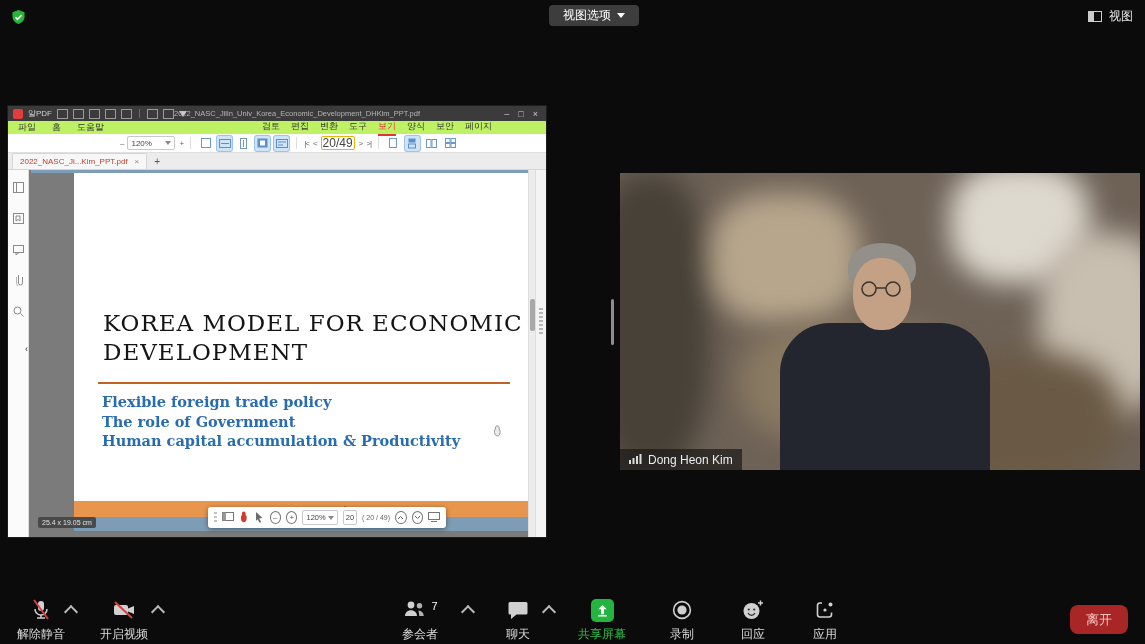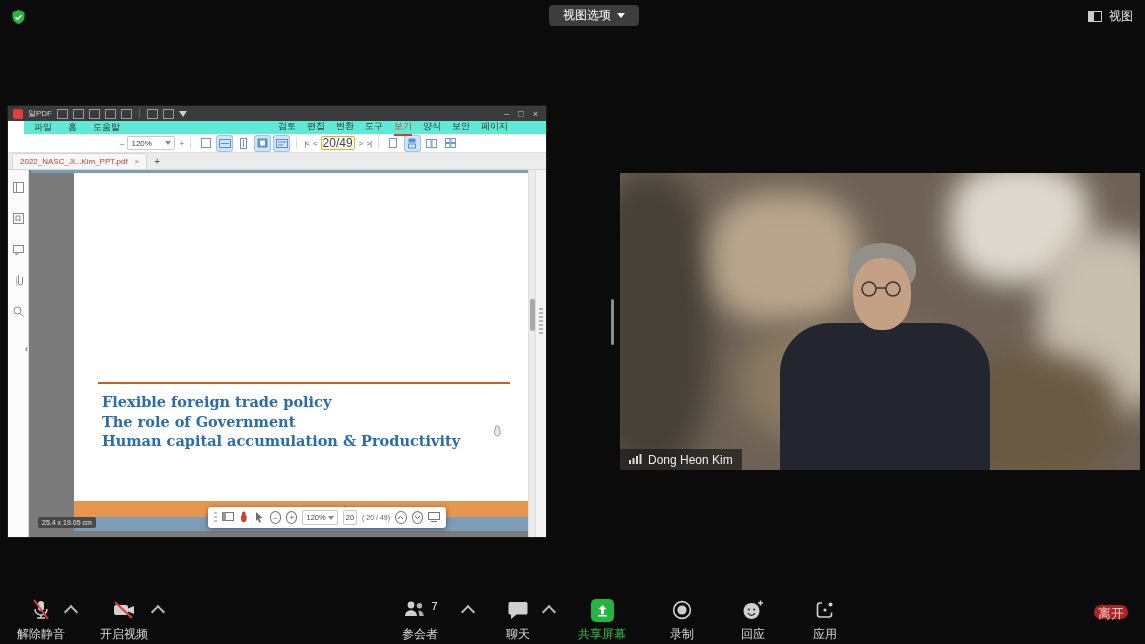--- a/index.html
+++ b/index.html
@@ -17,21 +17,21 @@
   
   .pdf-window{position:absolute;left:8px;top:106px;width:538px;height:431px;background:#fff;box-shadow:0 0 0 1px #1d1d1d;}
   .titlebar{position:relative;height:15px;background:#3b3b3b;display:flex;align-items:center;padding:0 5px;gap:5px;}
   .logo{width:10px;height:10px;background:#e23c3c;border-radius:2px;flex:none;}
   .app-name{color:#cfcfcf;font-size:8px;}
   .tb-ic{width:9px;height:8px;border:1px solid #9a9a9a;flex:none;}
   .tb-sep{width:1px;height:9px;background:#6a6a6a;margin:0 2px;}
   .tb-pin{width:0;height:0;border-left:4px solid transparent;border-right:4px solid transparent;border-top:6px solid #cfcfcf;}
   .tb-title{position:absolute;left:120px;right:80px;text-align:center;color:#b5b5b5;font-size:7.5px;white-space:nowrap;overflow:hidden;}
   .win-ctrls{margin-left:auto;display:flex;gap:9px;color:#c9c9c9;font-size:9px;padding-right:3px;}
-  .menubar{position:relative;height:13px;background:#5eead4;display:flex;align-items:center;font-size:9px;color:#333;margin-left:16px;}
+  .menubar{position:relative;height:13px;background:#bef264;display:flex;align-items:center;font-size:9px;color:#333;}
   .menu-left{display:flex;gap:16px;padding-left:10px;}
   .menu-center{position:absolute;left:254px;display:flex;gap:11px;}
   .menu-item{cursor:pointer;padding-bottom:1px;}
   .menu-item.active{color:#e03535;border-bottom:2px solid #e03535;}
   .vtoolbar{height:18px;background:#fff;border-bottom:1px solid #e0e0e0;display:flex;align-items:center;gap:4px;padding:0 6px;font-size:10px;color:#555;}
   .zoom-box{width:40px;height:12px;border:1px solid #c8c8c8;border-radius:2px;display:flex;align-items:center;justify-content:space-between;padding:0 3px;font-size:8px;color:#444;}
   .dd{width:0;height:0;border-left:3px solid transparent;border-right:3px solid transparent;border-top:4px solid #888;}
   .t-sep{width:1px;height:12px;background:#ddd;margin:0 3px;}
   .vicon{width:15px;height:15px;display:flex;align-items:center;justify-content:center;border-radius:2px;cursor:pointer;}
   .vicon.sel{background:#cfe4f8;box-shadow:0 0 0 1px #9dc3e8;}
@@ -75,21 +75,21 @@
   .person-glasses{position:absolute;left:237px;top:108px;}
   .person-torso{position:absolute;left:160px;top:150px;width:210px;height:150px;background:#23262e;border-radius:50px 50px 0 0;}
   .name-tag{position:absolute;left:0;bottom:0;height:21px;background:rgba(20,20,20,.65);display:flex;align-items:center;gap:6px;padding:0 9px;color:#ececec;font-size:12px;}
   
   .ctrl{position:absolute;top:598px;width:60px;display:flex;flex-direction:column;align-items:center;gap:4px;color:#d9d9d9;font-size:12px;cursor:pointer;}
   .ctrl .ic{height:24px;display:flex;align-items:center;justify-content:center;gap:3px;}
   .caret-up{position:absolute;top:607px;width:8px;height:8px;border-top:2px solid #b9b9b9;border-left:2px solid #b9b9b9;transform:rotate(45deg);cursor:pointer;}
   .share-ic{width:23px;height:23px;background:#23b53f;border-radius:5px;display:flex;align-items:center;justify-content:center;}
   .share-label{color:#2fc04a;}
   .badge7{color:#fff;font-size:11px;margin-bottom:8px;}
-  .leave-btn{position:absolute;right:17px;top:605px;height:14px;padding:0 4px;background:#a82626;color:#ffc4c4;font-size:13px;border:none;border-radius:8px;cursor:pointer;}
+  .leave-btn{position:absolute;right:17px;top:605px;height:29px;padding:0 16px;background:#a82626;color:#ffc4c4;font-size:13px;border:none;border-radius:8px;cursor:pointer;}
 </style>
 </head>
 <body>
 
 <div class="screen">
 
   <span class="shield">
     <svg width="17" height="17" viewBox="0 0 17 17">
         <path d="M8.5 1l6 2.2v4.3c0 3.6-2.5 6.4-6 7.5-3.5-1.1-6-3.9-6-7.5V3.2z" fill="#27b53c"></path>
         <path d="M5.5 8.3l2 2 4-4" stroke="#fff" stroke-width="1.6" fill="none"></path>
@@ -111,20 +111,21 @@
       <span class="app-name">알PDF</span>
       <span class="tb-ic"></span>
       <span class="tb-ic"></span>
       <span class="tb-ic"></span>
       <span class="tb-ic"></span>
       <span class="tb-ic"></span>
       <span class="tb-sep"></span>
       <span class="tb-ic"></span>
       <span class="tb-ic"></span>
       <span class="tb-pin"></span>
+      <span class="tb-title">2022_NASC_Jilin_Univ_Korea_Economic_Development_DHKim_PPT.pdf</span>
       <span class="win-ctrls">
         <span>–</span>
         <span>□</span>
         <span>×</span>
       </span>
     </div>
 
     <div class="menubar">
       <span class="menu-left">
         <span class="menu-item">파일</span>
@@ -245,20 +246,21 @@
               <circle cx="4.5" cy="4.5" r="3.5" fill="none" stroke="#8a8a8a"></circle>
               <line x1="7.5" y1="7.5" x2="10.5" y2="10.5" stroke="#8a8a8a"></line>
             </svg></span>
       </div>
       <span class="collapse-arrow">‹</span>
 
       <div class="pcontent">
         <div class="prev-strip"></div>
 
         <div class="page">
+          <div class="slide-title">KOREA MODEL FOR ECONOMIC DEVELOPMENT</div>
           <div class="slide-rule"></div>
           <div class="bullets">
             <div>Flexible foreign trade policy</div>
             <div>The role of Government</div>
             <div>Human capital accumulation &amp; Productivity</div>
           </div>
           <span class="hand-cursor">
             <svg width="11" height="12" viewBox="0 0 11 12">
                 <path d="M2.5 5.5c0-.6.4-1 .9-1V3c0-1.5.9-2.2 1.9-2.2S7.2 1.5 7.2 3v1.5c.5 0 .9.4.9 1v2c0 2-1.2 3.4-2.8 3.4S2.5 9.5 2.5 7.5z" fill="#e9e9e9" stroke="#777" stroke-width=".7"></path>
               </svg>

